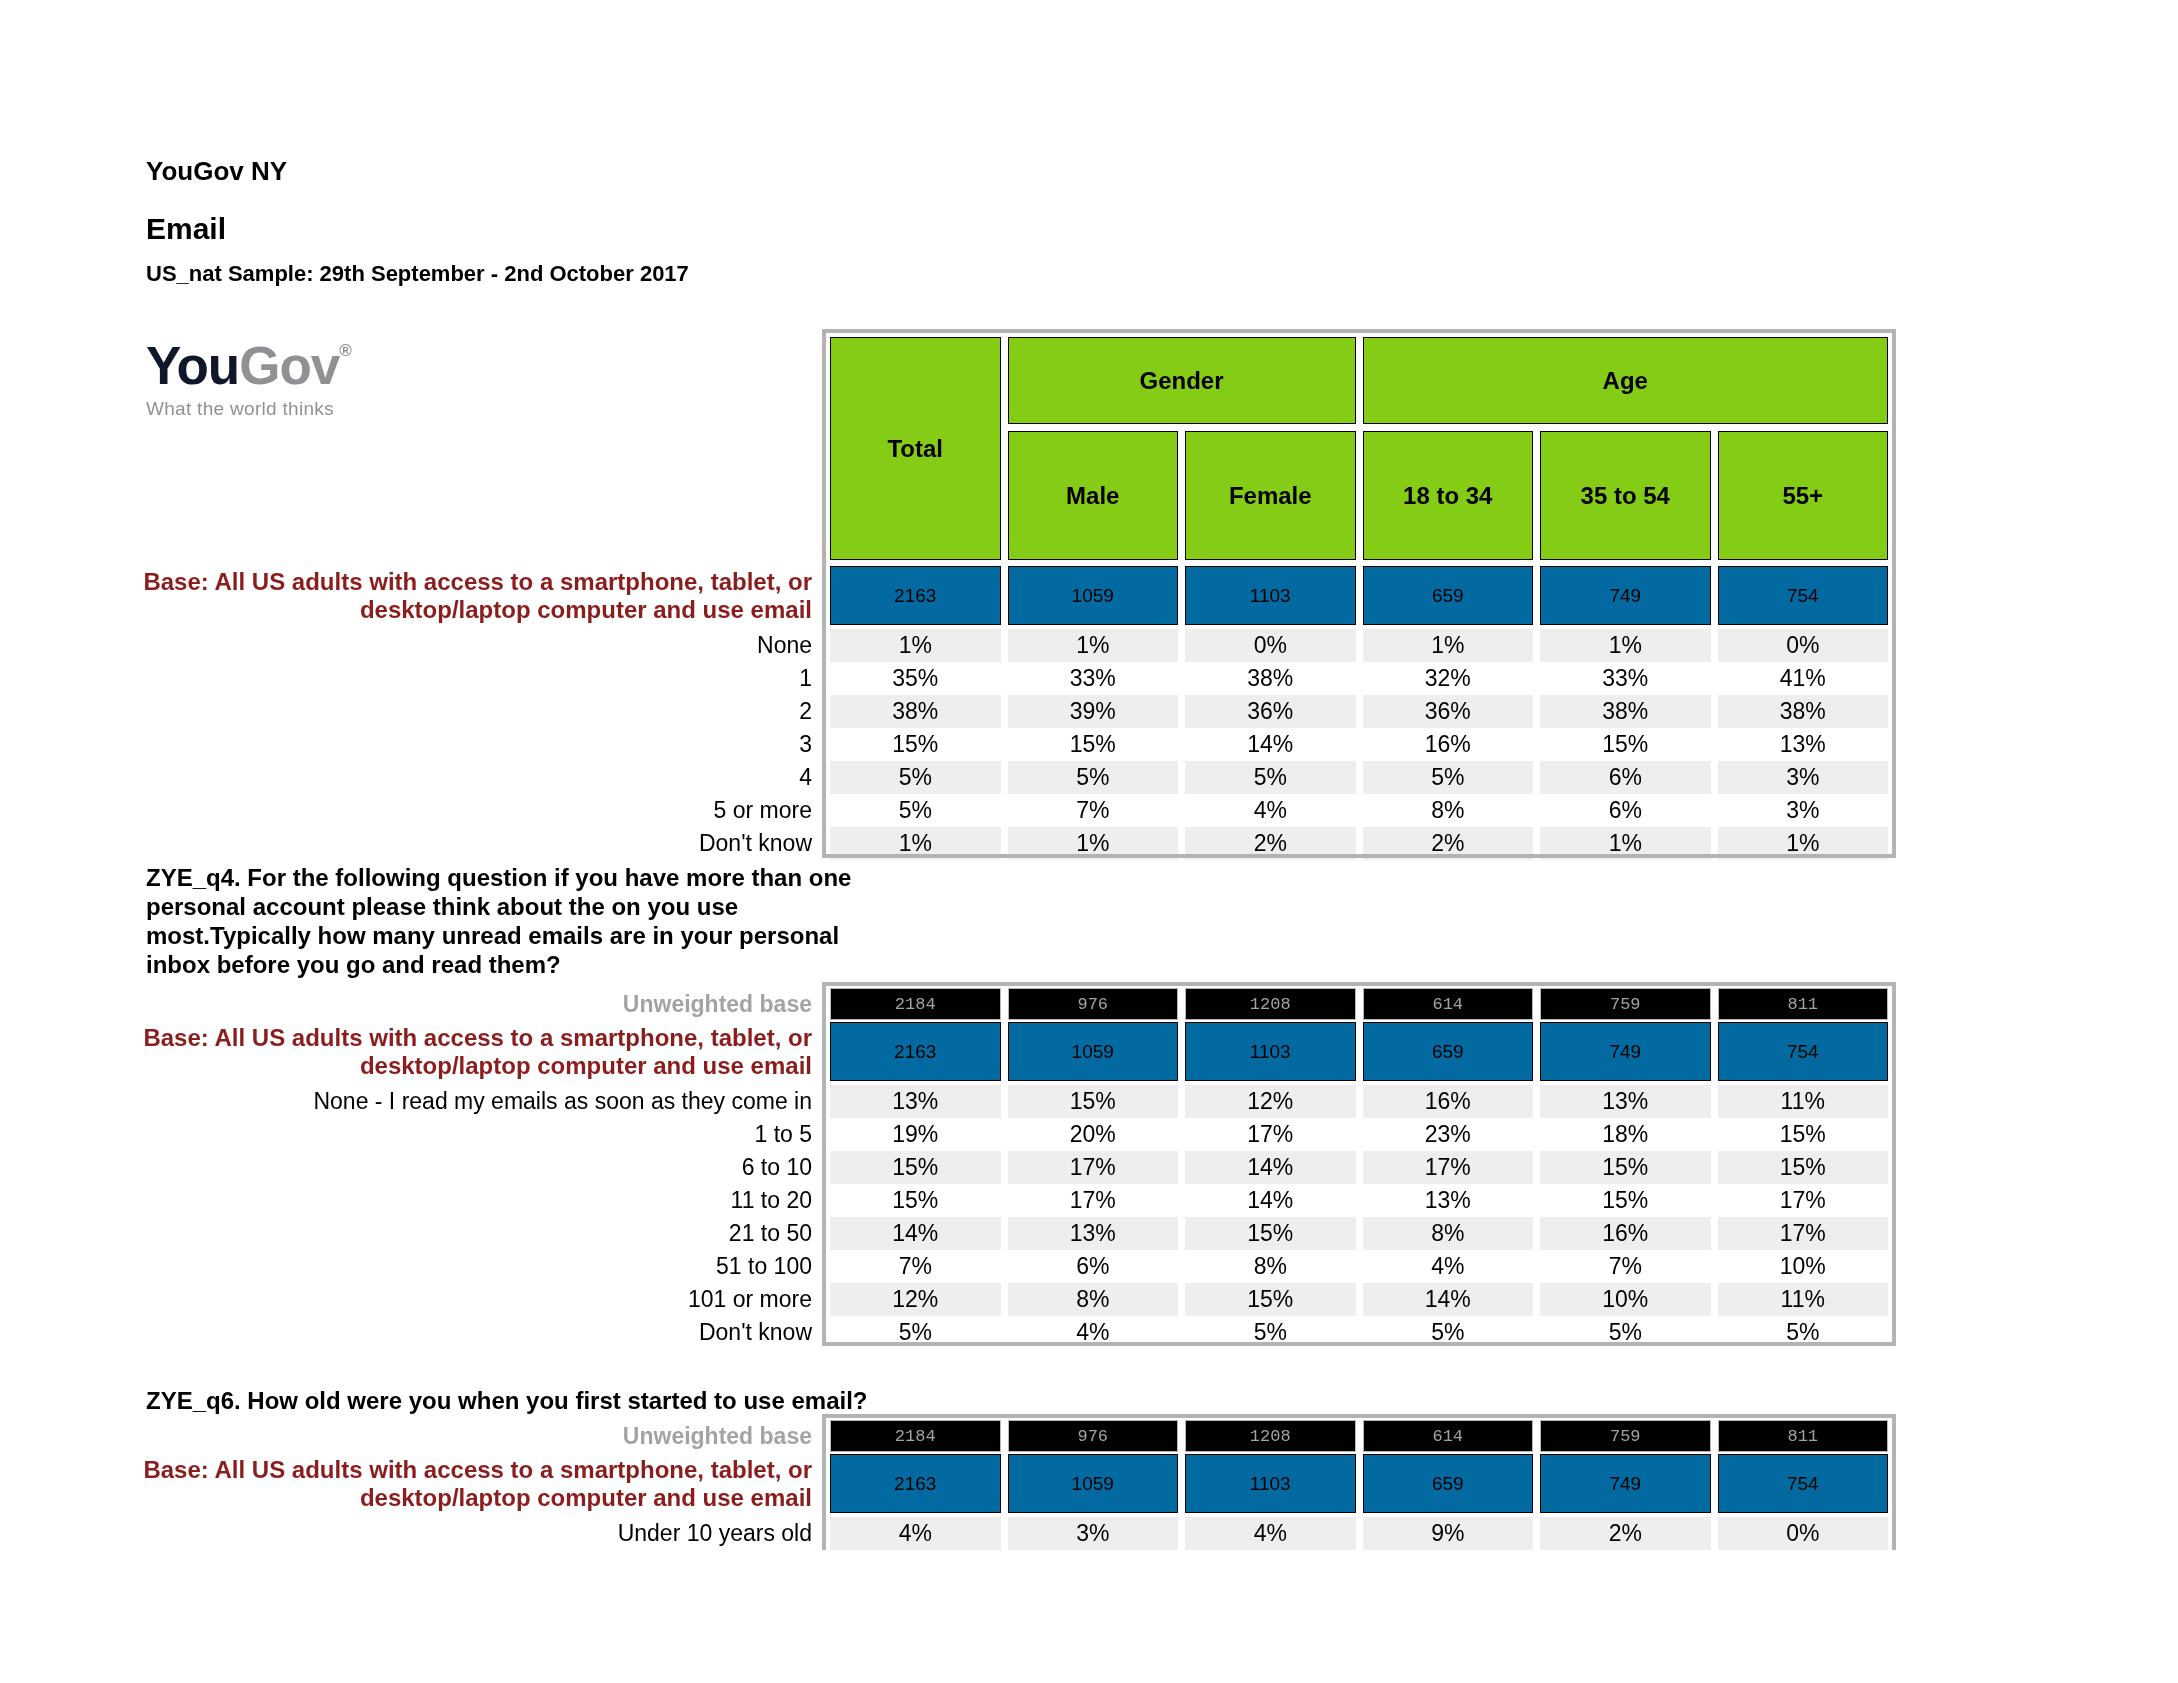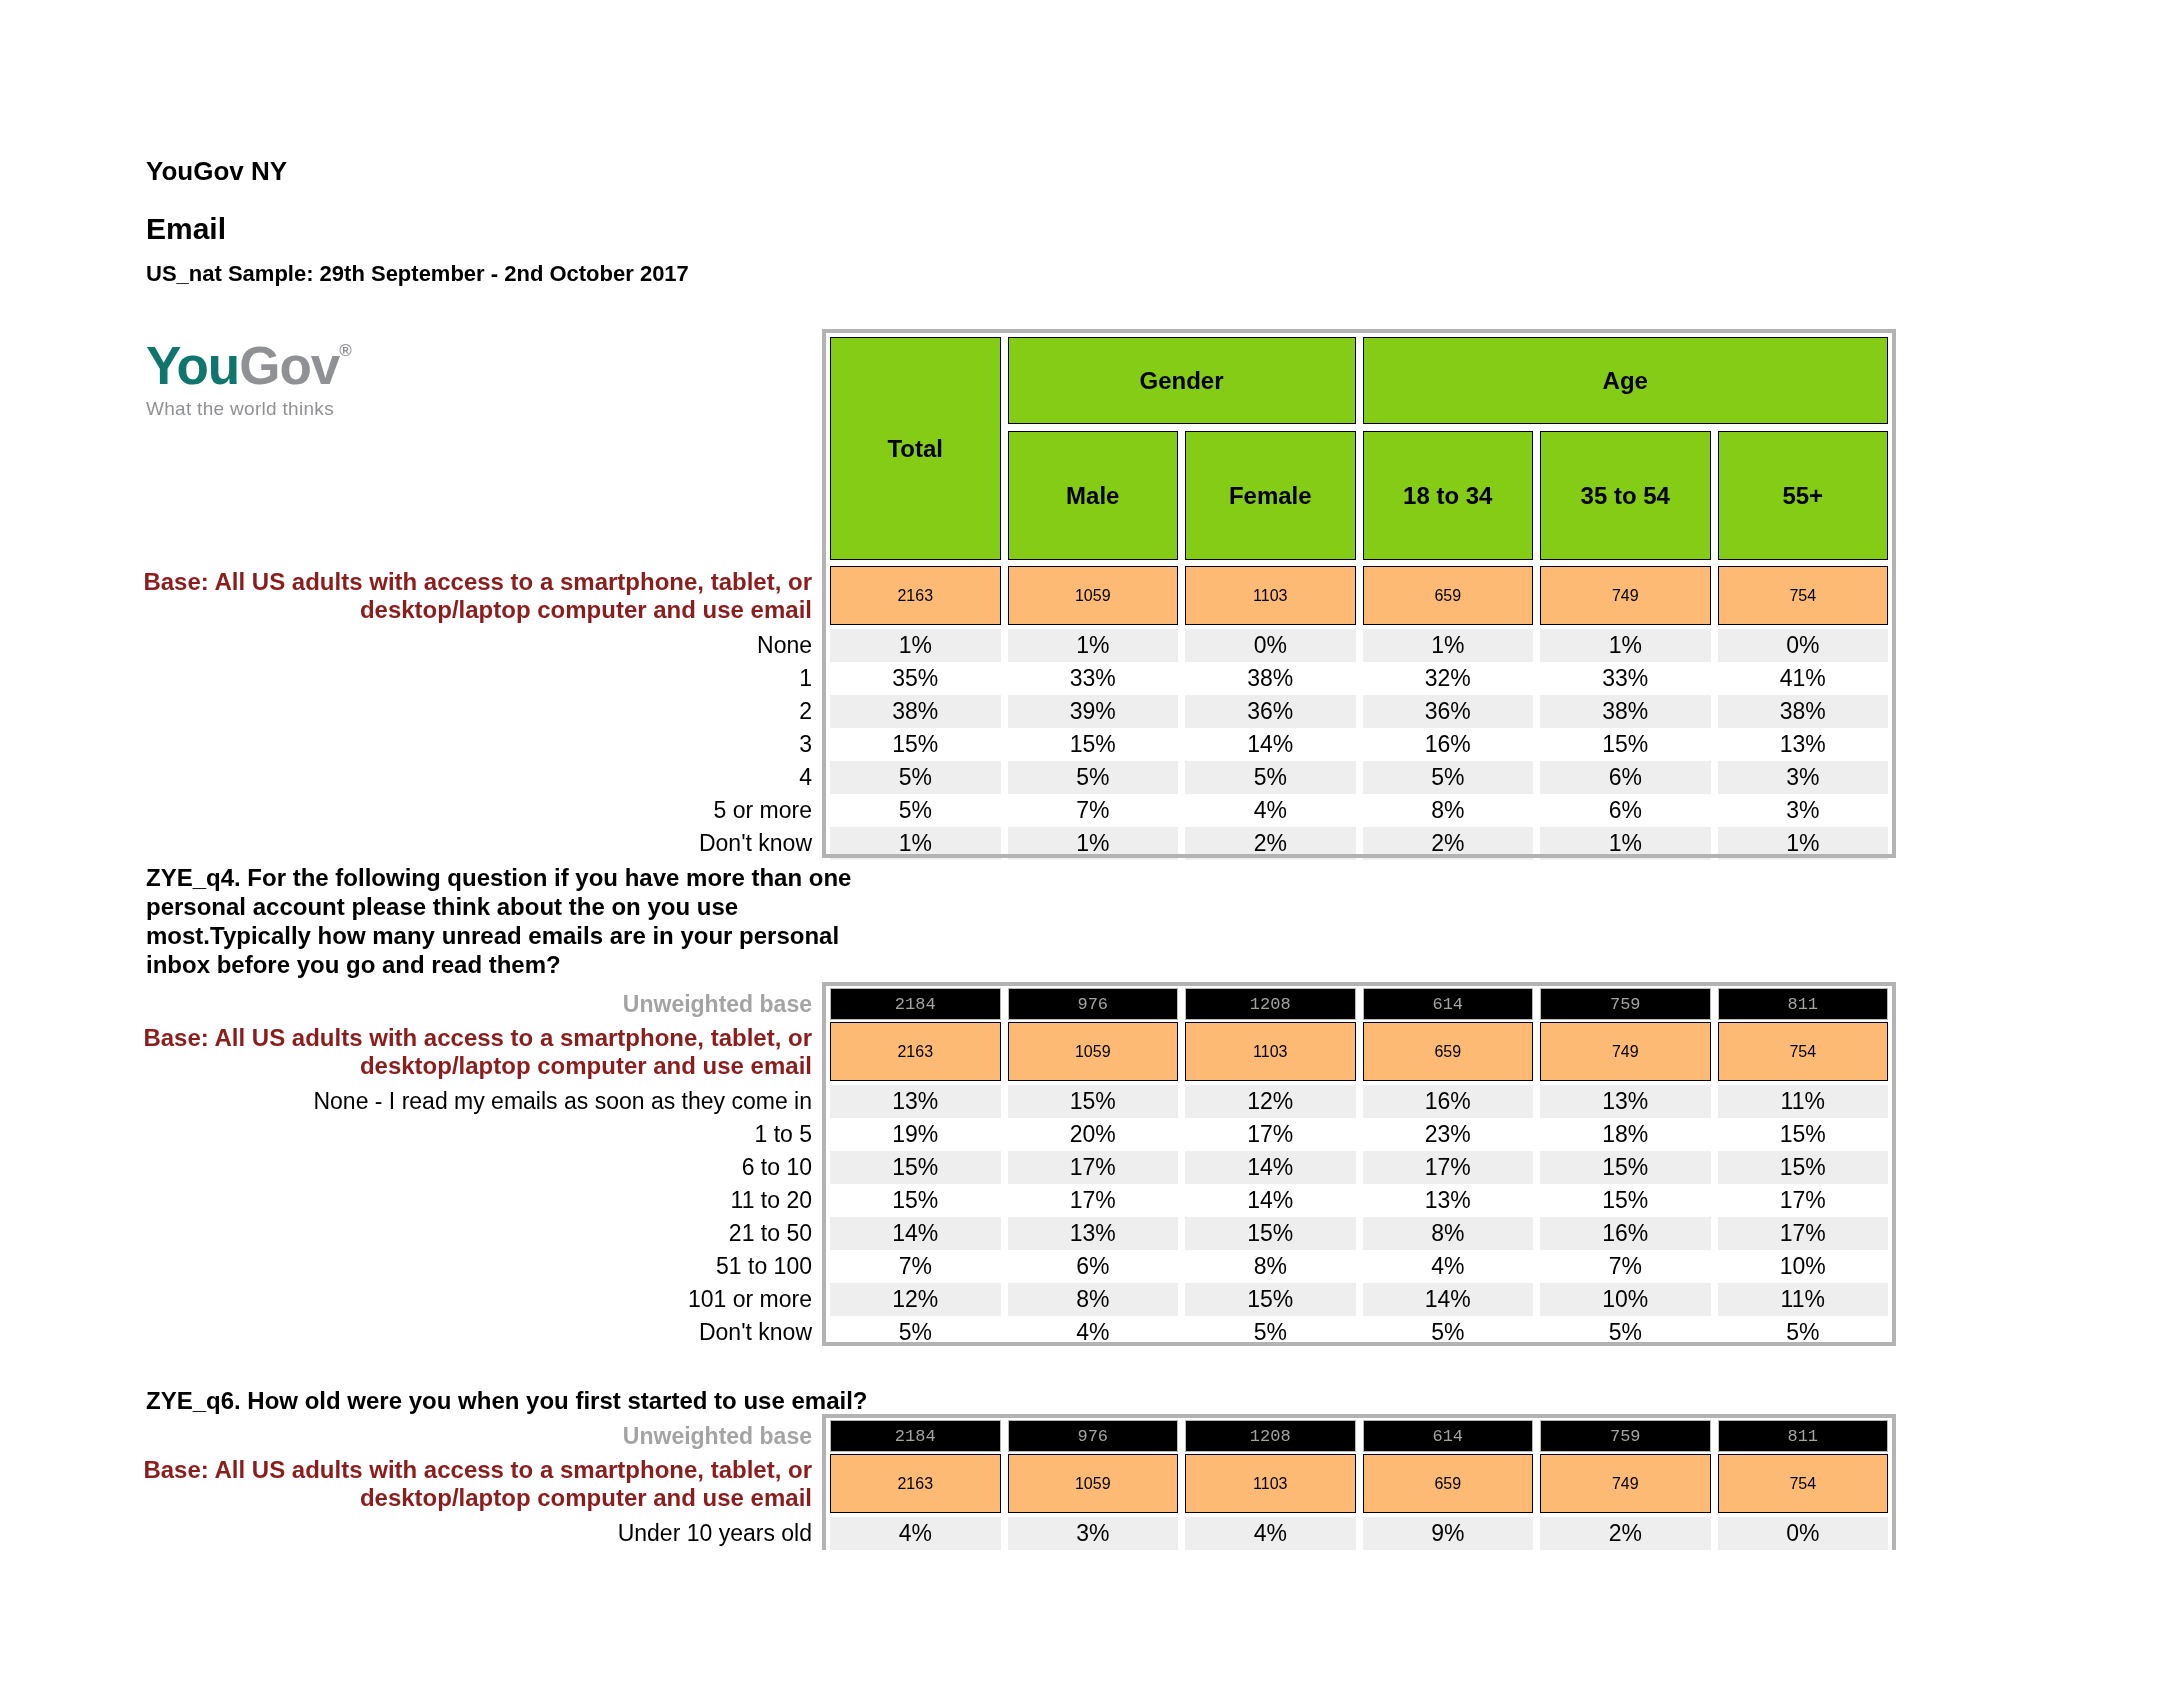--- a/index.html
+++ b/index.html
@@ -15,21 +15,21 @@
   .abs { position: absolute; }
 
   
   #title    { left: 146px; top: 156px; font-size: 26px; font-weight: bold; white-space: nowrap; }
   #subtitle { left: 146px; top: 212px; font-size: 30px; font-weight: bold; white-space: nowrap; }
   #sample   { left: 146px; top: 261px; font-size: 22px; font-weight: bold; white-space: nowrap; }
 
   
   #logo { left: 146px; top: 339px; }
   .logo-text { font-size: 53px; font-weight: bold; line-height: 1; letter-spacing: -1px; }
-  .logo-you { color: #0f766e; }
+  .logo-you { color: #0f172a; }
   .logo-gov { color: #8f9194; }
   .logo-reg { color: #8f9194; font-size: 17px; font-weight: bold; vertical-align: 28px; letter-spacing: 0; }
   .logo-tagline { color: #8f9194; font-size: 19px; margin-top: 6px; letter-spacing: 0.3px; }
 
   
   .question { position: absolute; left: 146px; font-size: 24px; font-weight: bold; line-height: 29px; white-space: nowrap; }
   #q4 { top: 863px; }
   #q6 { top: 1370px; margin-top: 16px; }
 
   
@@ -68,22 +68,22 @@
   .hcell { border: 1.5px solid #000; background: #84cc16; box-sizing: border-box;
            display: flex; align-items: center; justify-content: center;
            font-size: 24px; font-weight: bold; }
   .total-cell  { grid-column: 1; grid-row: 1 / 4; }
   .gender-cell { grid-column: 2 / 4; grid-row: 1; }
   .age-cell    { grid-column: 4 / 7; grid-row: 1; }
   .sub { grid-row: 3; text-align: center; }
   .c2 { grid-column: 2; } .c3 { grid-column: 3; } .c4 { grid-column: 4; }
   .c5 { grid-column: 5; } .c6 { grid-column: 6; }
 
-  .bcell { border: 1.5px solid #000; background: #fdba74; box-sizing: border-box;
-           display: flex; align-items: center; justify-content: center; font-size: 16px; }
+  .bcell { border: 1.5px solid #000; background: #0369a1; box-sizing: border-box;
+           display: flex; align-items: center; justify-content: center; font-size: 19px; }
   .ucell { border: 1.5px solid #b9b9b9; background: #000000; box-sizing: border-box;
            display: flex; align-items: center; justify-content: center;
            font-size: 17px; color: #a3a3a3; font-family: Liberation Mono, monospace; }
   .vcell { display: flex; align-items: center; justify-content: center; font-size: 23px; }
   .rows .trow:nth-child(odd) .vcell { background: #eeeeee; }
 </style>
 </head>
 <body>
 
 <div class="abs" id="title">YouGov NY</div>

